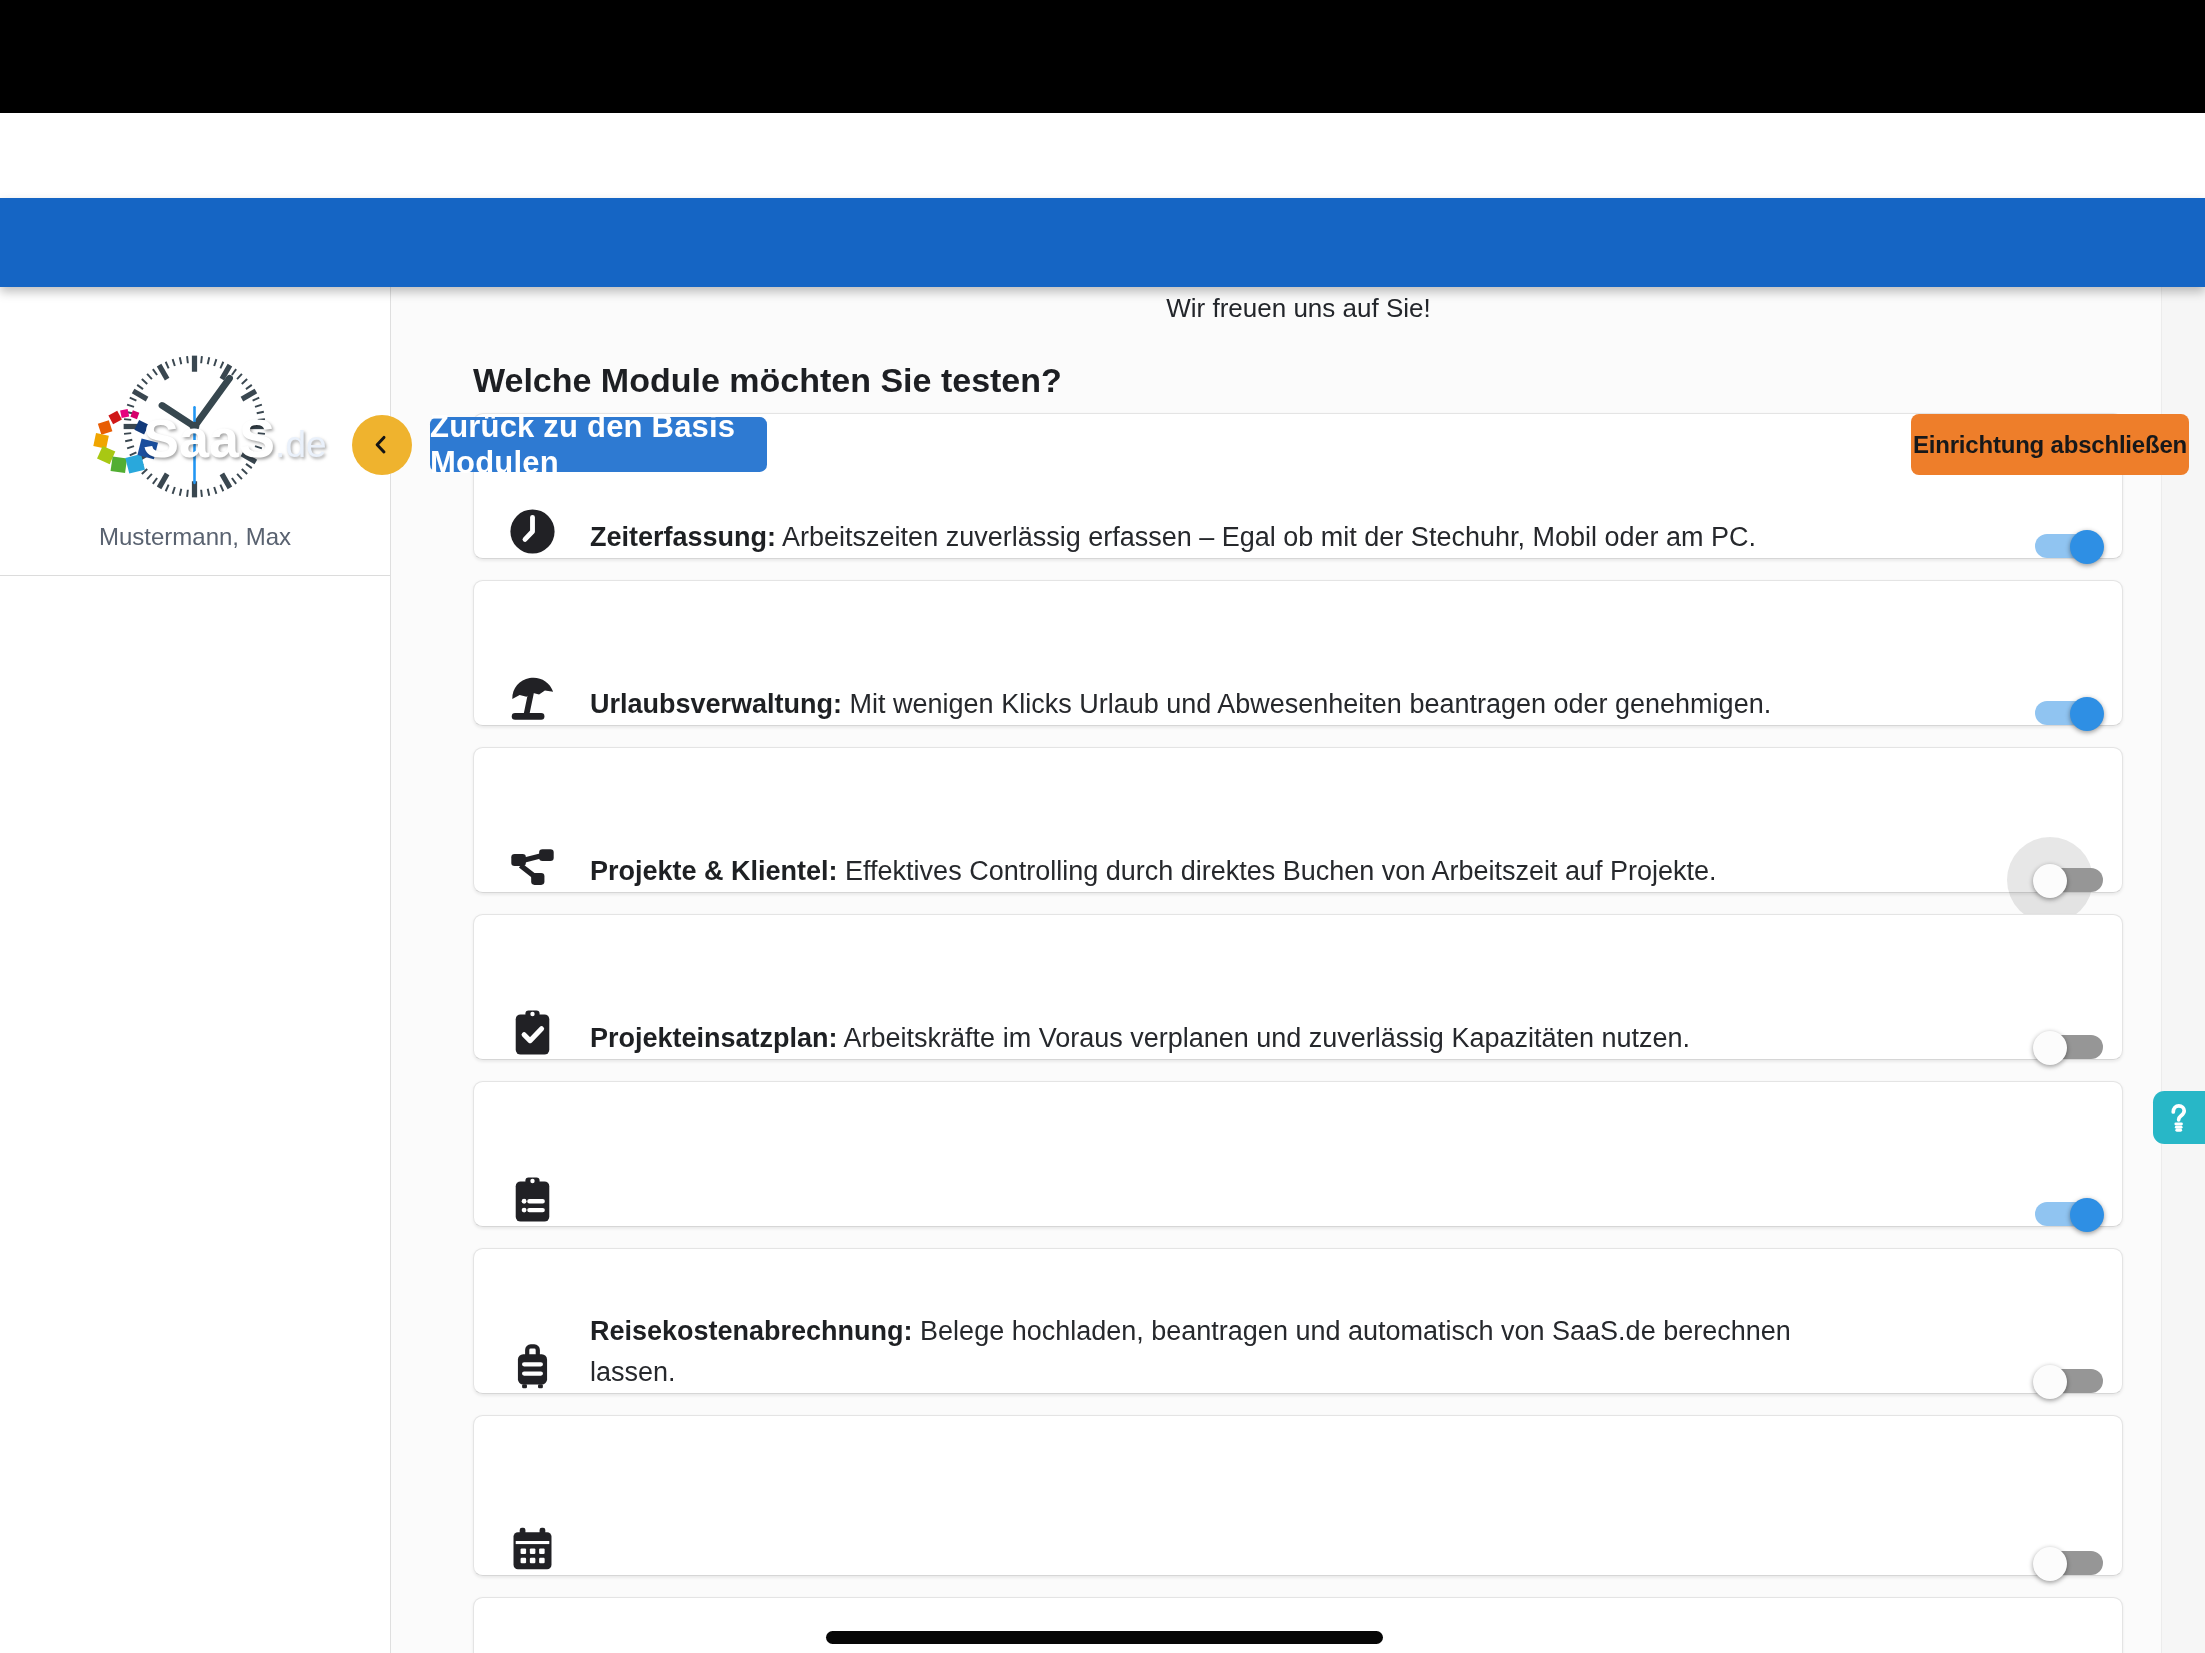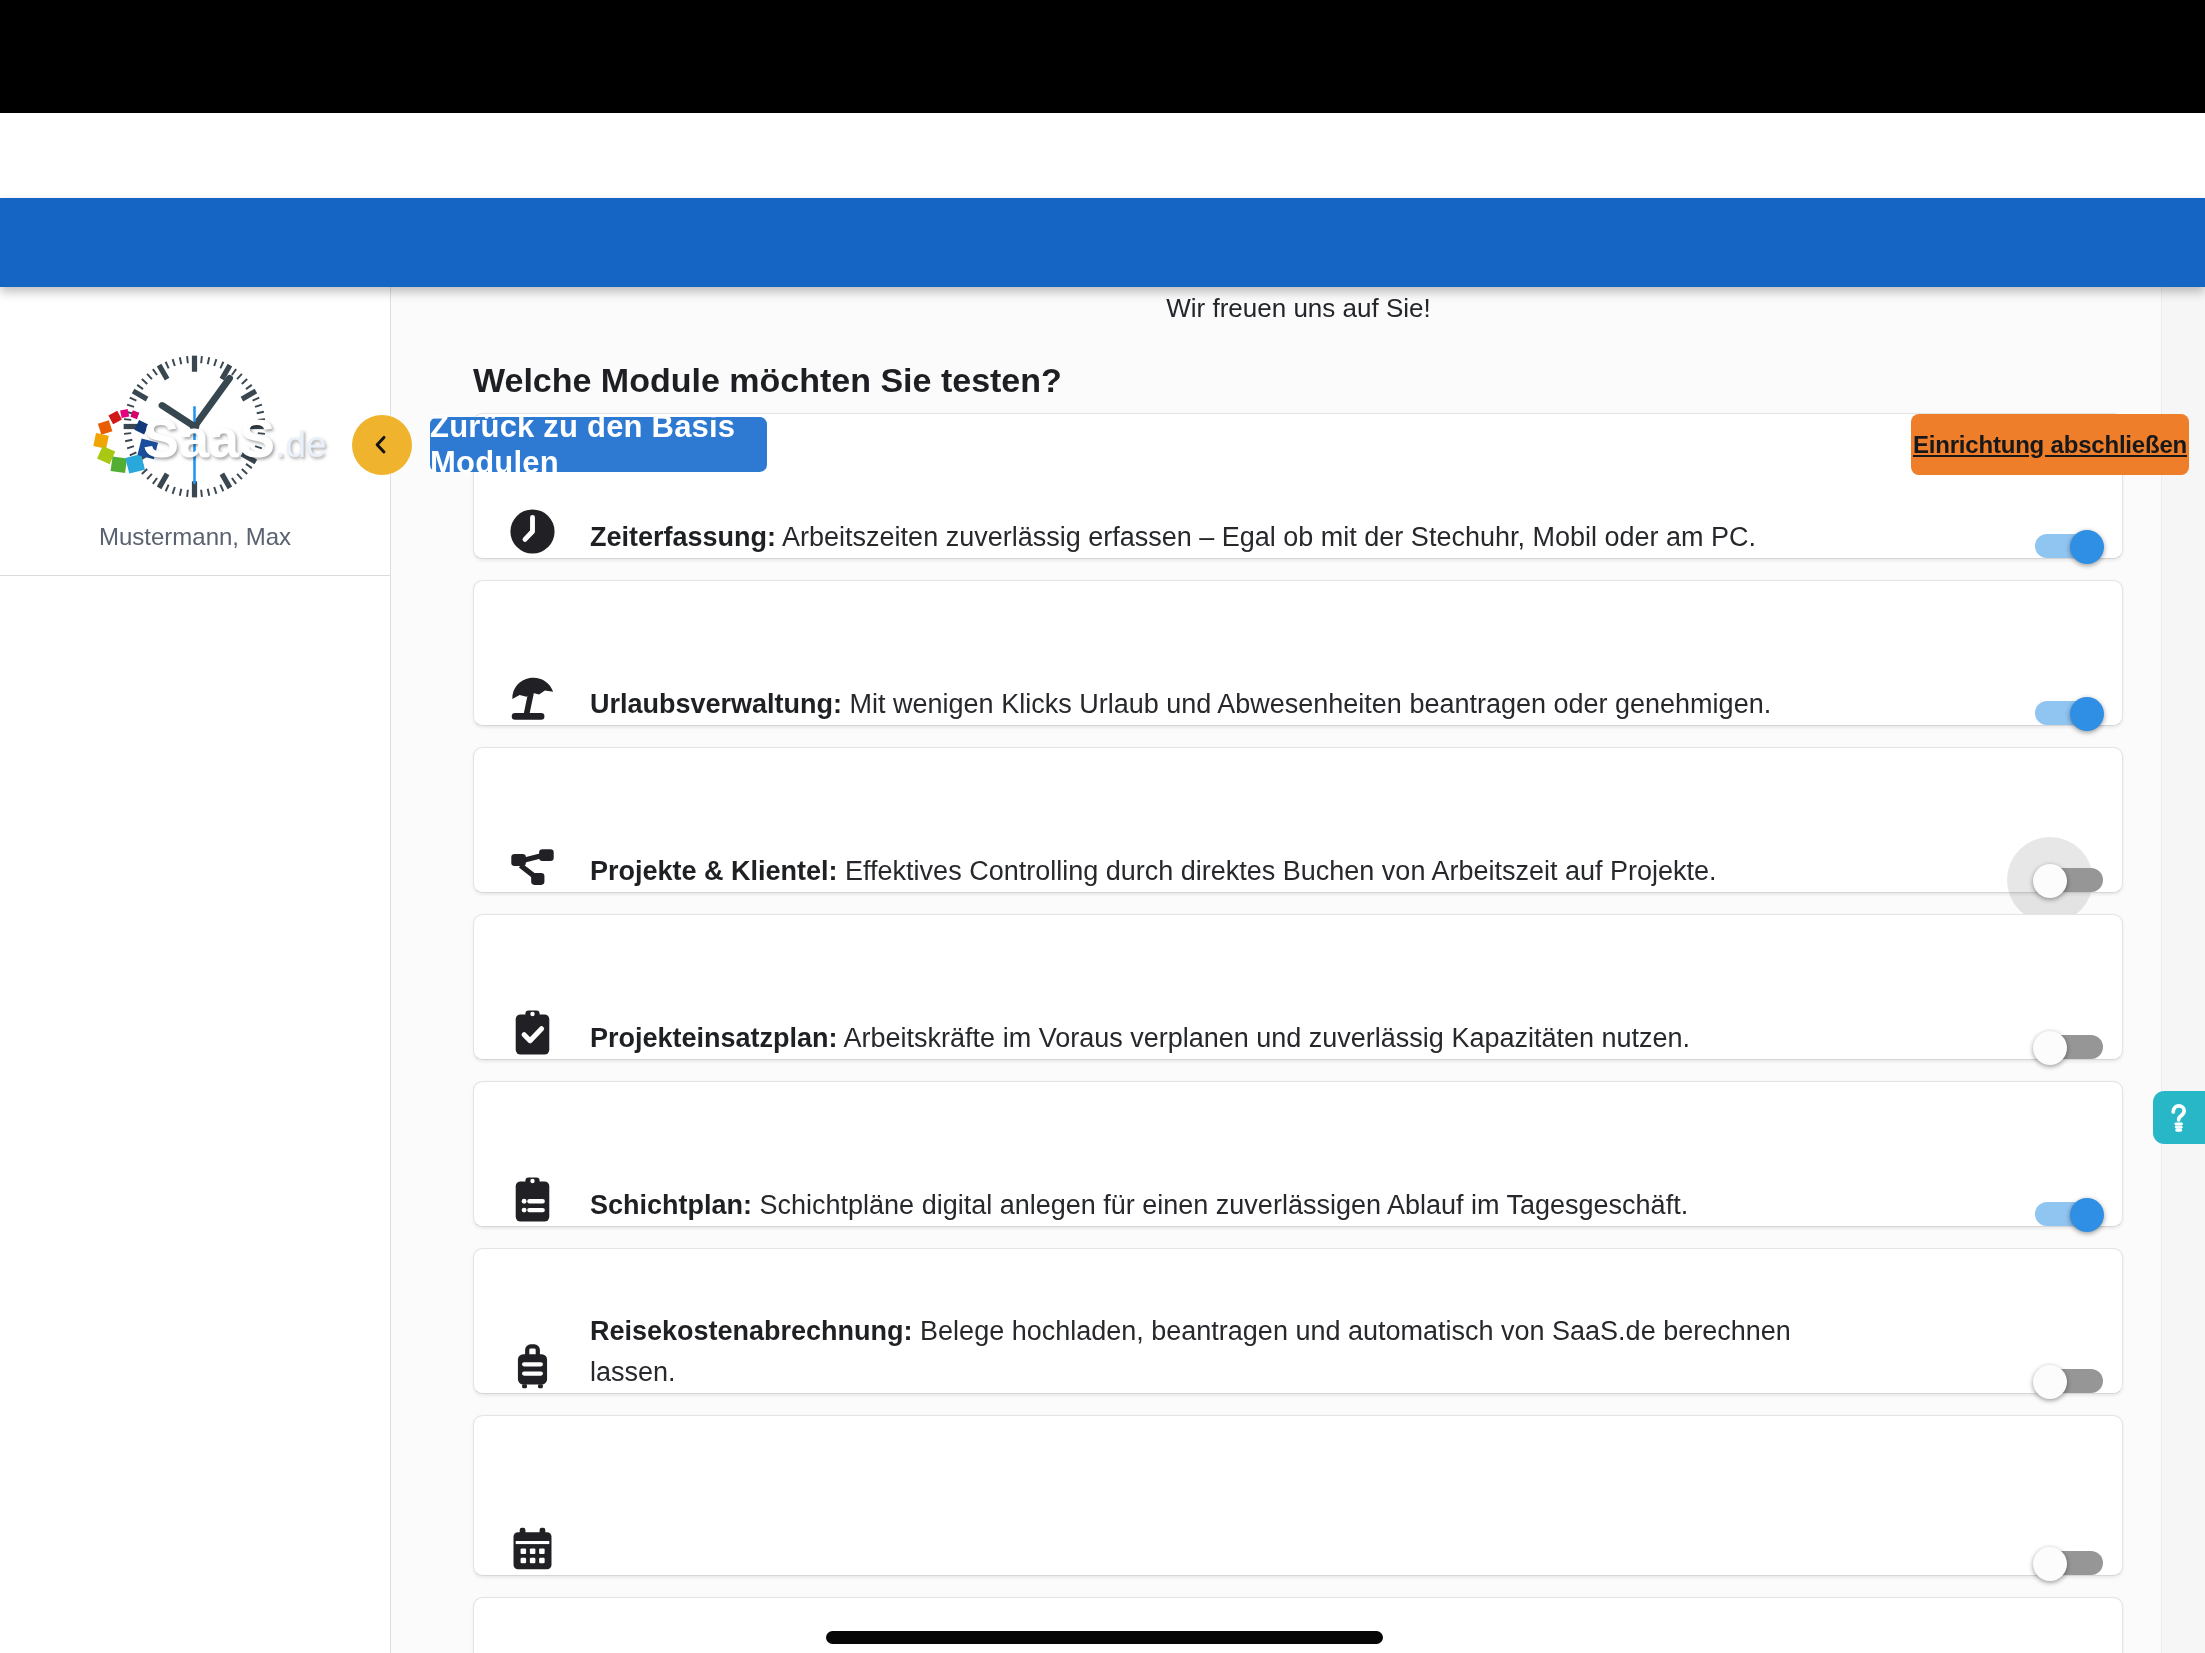--- a/index.html
+++ b/index.html
@@ -30,21 +30,21 @@
              text-shadow:1.6px 2.4px 3.2px rgba(0,0,0,.35);}
   .logo-text .big{font-size:54px;font-weight:700;color:#fff;}
   .logo-text .small{font-size:37px;font-weight:400;color:#eaf1fb;}
   .back-circle{position:absolute;left:352px;top:217px;width:60px;height:60px;border-radius:50%;
                background:var(--yellow,#efb32e);display:flex;align-items:center;justify-content:center;}
   .back-pill{position:absolute;left:430px;top:219px;width:337px;height:55px;border-radius:7.3px;
              background:#2e7ad2;display:flex;align-items:center;justify-content:center;
              color:#fff;font-size:31px;font-weight:700;letter-spacing:0.2px;}
   .finish-btn{position:absolute;left:1911px;top:216px;width:278px;height:61px;border-radius:8px;
               background:var(--orange,#ee7e2a);display:flex;align-items:center;justify-content:center;
-              color:#17181a;font-size:24px;font-weight:700;letter-spacing:-0.2px;text-decoration:underline;}
+              color:#17181a;font-size:24px;font-weight:700;letter-spacing:-0.2px;}
   
   .sidebar{position:absolute;left:0;top:287px;width:391px;height:1367px;background:#fff;
            border-right:0.8px solid #dfdfdf;box-sizing:border-box;z-index:2;}
   .clock{position:absolute;left:118px;top:63px;width:153px;height:153px;}
   .user-name{position:absolute;left:0;top:236px;width:100%;text-align:center;
              font-size:24px;color:#596270;}
   .side-divider{position:absolute;left:0;top:288px;width:100%;height:0.8px;background:#dcdcdc;}
   
   .content{position:absolute;left:391px;top:287px;width:1815px;height:1379px;background:#fbfbfb;overflow:hidden;}
   .right-gutter{position:absolute;right:0;top:0;width:44px;height:100%;background:#f6f6f6;border-left:0.8px solid #ececec;}
@@ -303,21 +303,20 @@
     <span class="micon">
             <svg viewBox="0 0 24 24">
               <rect x="4.4" y="3.8" width="15.2" height="18.2" rx="2.2" fill="#212125"></rect>
               <rect x="8.8" y="2" width="6.4" height="3.6" rx="1.4" fill="#212125"></rect>
               <circle cx="12" cy="3.6" r="1" fill="#fff"></circle>
               <path d="M10.6 12.8h6M10.6 16.8h6" stroke="#fff" stroke-width="2" stroke-linecap="round"></path>
               <circle cx="8.2" cy="12.8" r="1.1" fill="#fff"></circle>
               <circle cx="8.2" cy="16.8" r="1.1" fill="#fff"></circle>
             </svg>
           </span>
-    <p class="mtext"><b class="mt">Schichtplan:</b> <span class="md">Schichtpläne digital anlegen für einen zuverlässigen Ablauf im Tagesgeschäft.</span></p>
     <span class="toggle on">
             <span class="track"></span>
             <span class="knob"></span>
           </span>
   </div>
         <div class="card">
     <span class="micon">
             <svg viewBox="0 0 24 24">
               <path d="M9.6 6.8V4.5c0-.9.7-1.6 1.6-1.6h1.6c.9 0 1.6.7 1.6 1.6v2.3" stroke="#212125" stroke-width="1.9" fill="none"></path>
               <rect x="5.4" y="6.4" width="13.2" height="13.8" rx="2.4" fill="#212125"></rect>

